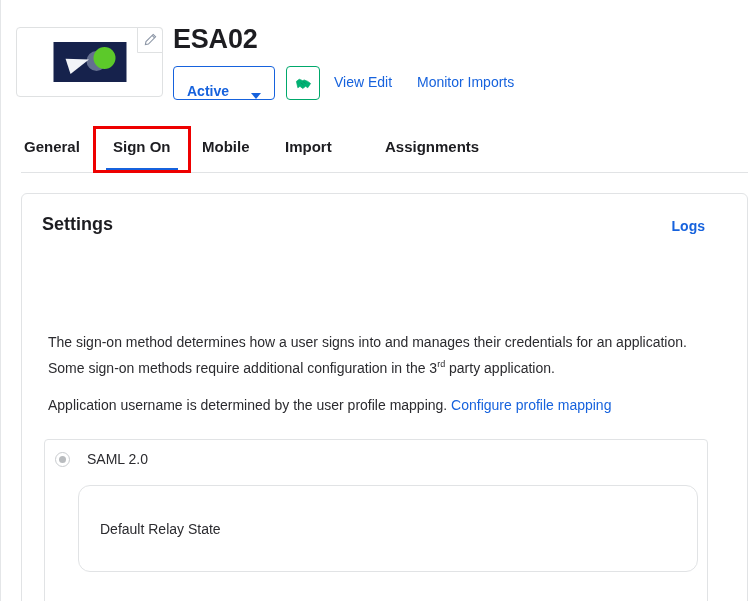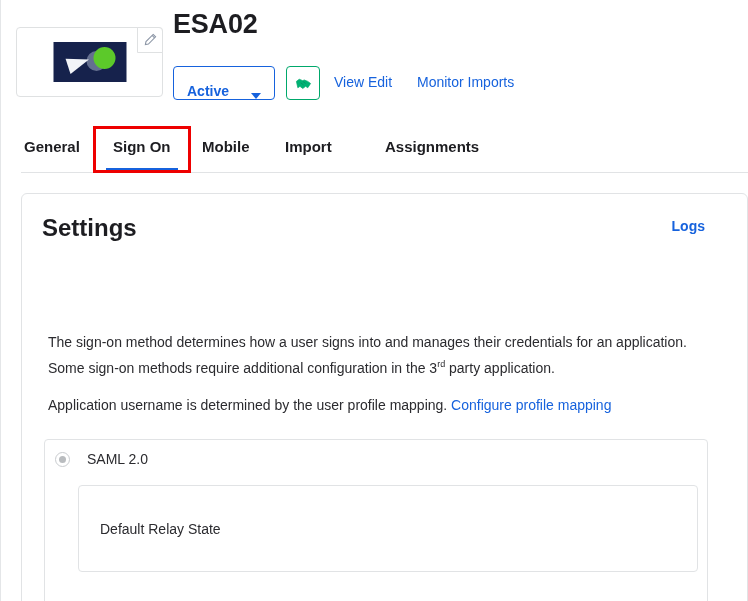--- a/index.html
+++ b/index.html
@@ -71,21 +71,21 @@
     width: 26px; height: 26px;
     border: 1px solid #dfe1e2;
     background: #ffffff;
     border-radius: 0 4px 0 0;
     display: flex;
     align-items: center;
     justify-content: center;
   }
   .app-title {
     position: absolute;
-    left: 173px; top: 8px;
+    left: 173px; top: 23px;
     font-size: 27px;
     font-weight: bold;
     color: #1d1d21;
     letter-spacing: -0.2px;
     line-height: 32px;
   }
   .status-btn {
     position: absolute;
     left: 173px; top: 66px;
     height: 34px;
@@ -179,21 +179,21 @@
     left: 21px; top: 193px;
     width: 727px;
     height: 420px;
     border: 1px solid #e1e3e5;
     border-radius: 6px;
     background: #ffffff;
   }
   .settings-title {
     position: absolute;
     left: 20px; top: 20px;
-    font-size: 24px;
+    font-size: 18px;
     font-weight: bold;
     color: #1d1d21;
   }
   .edit-link {
     position: absolute;
     right: 42px; top: 24px;
     font-size: 14px;
     font-weight: bold;
     color: #1662dd;
     text-decoration: none;
@@ -263,21 +263,21 @@
   .radio-label {
     font-size: 14px;
     color: #2b2b2f;
   }
   .relay-box {
     position: absolute;
     left: 33px; top: 45px;
     width: 620px;
     height: 87px;
     border: 1px solid #e1e3e5;
-    border-radius: 4px;
+    border-radius: 12px;
     background: #ffffff;
   }
   .relay-label {
     position: absolute;
     left: 21px; top: 35px;
     font-size: 14px;
     color: #2b2b2f;
   }
 
   

